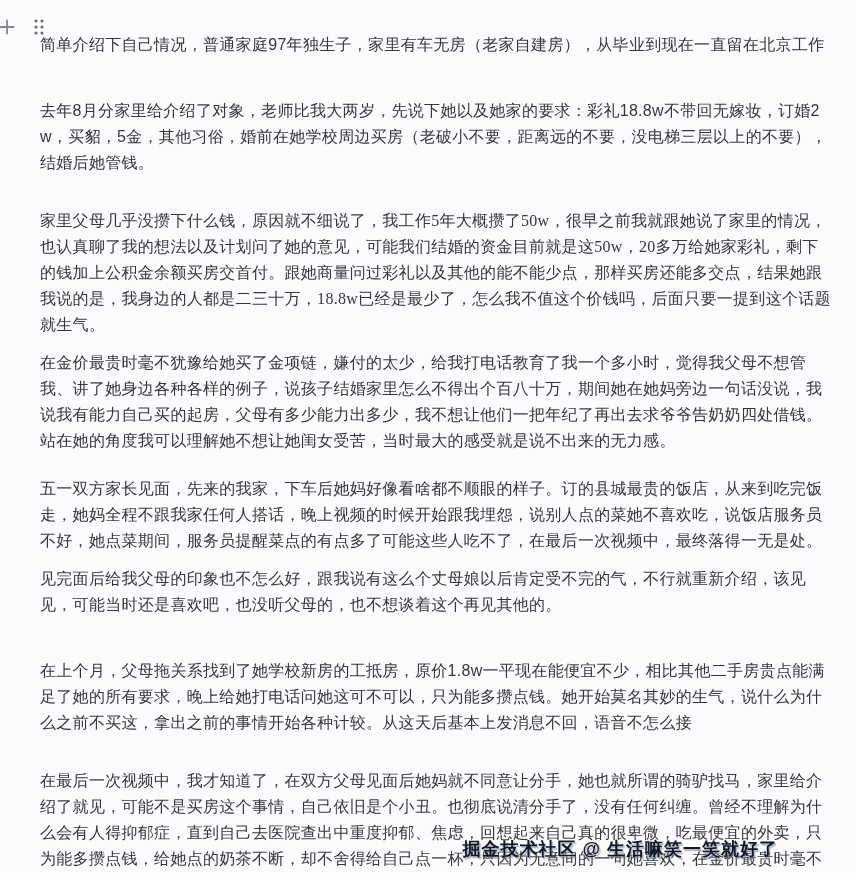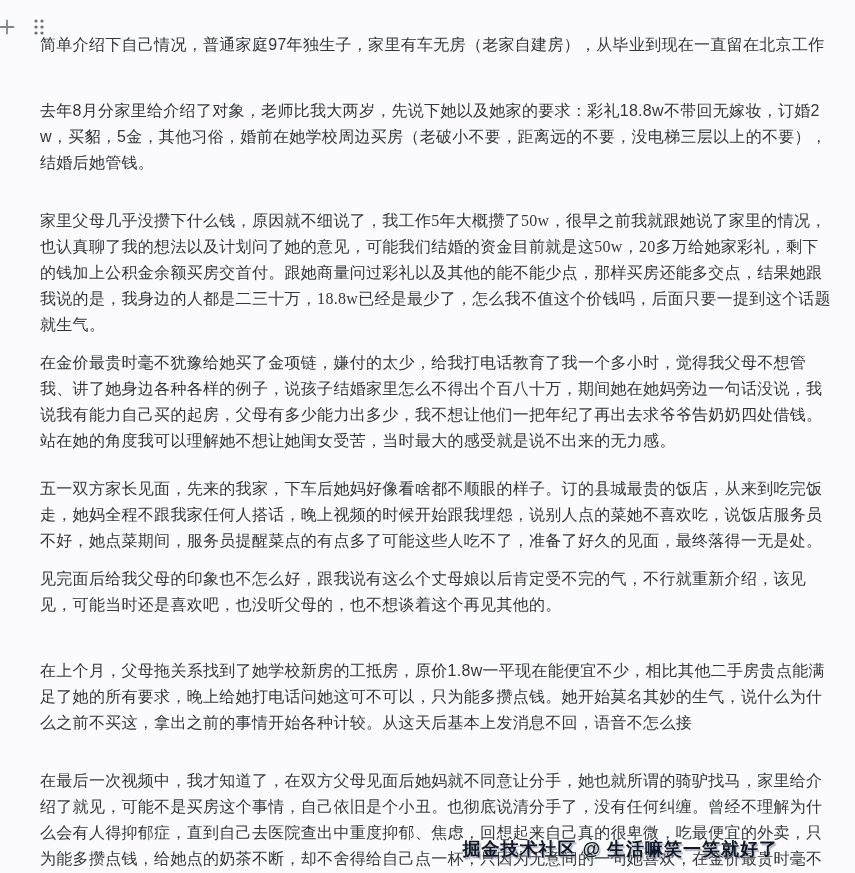--- a/index.html
+++ b/index.html
@@ -81,21 +81,21 @@
         </svg>
       </span>
     </div>
   </div>
 
   <div class="doc">
     <p class="gap-xl">简单介绍下自己情况，普通家庭97年独生子，家里有车无房（老家自建房），从毕业到现在一直留在北京工作</p>
     <p class="gap-lg">去年8月分家里给介绍了对象，老师比我大两岁，先说下她以及她家的要求：彩礼18.8w不带回无嫁妆，订婚2w，买貂，5金，其他习俗，婚前在她学校周边买房（老破小不要，距离远的不要，没电梯三层以上的不要），结婚后她管钱。</p>
     <p class="gap-sm">家里父母几乎没攒下什么钱，原因就不细说了，我工作5年大概攒了50w，很早之前我就跟她说了家里的情况，也认真聊了我的想法以及计划问了她的意见，可能我们结婚的资金目前就是这50w，20多万给她家彩礼，剩下的钱加上公积金余额买房交首付。跟她商量问过彩礼以及其他的能不能少点，那样买房还能多交点，结果她跟我说的是，我身边的人都是二三十万，18.8w已经是最少了，怎么我不值这个价钱吗，后面只要一提到这个话题就生气。</p>
     <p class="gap-md">在金价最贵时毫不犹豫给她买了金项链，嫌付的太少，给我打电话教育了我一个多小时，觉得我父母不想管我、讲了她身边各种各样的例子，说孩子结婚家里怎么不得出个百八十万，期间她在她妈旁边一句话没说，我说我有能力自己买的起房，父母有多少能力出多少，我不想让他们一把年纪了再出去求爷爷告奶奶四处借钱。站在她的角度我可以理解她不想让她闺女受苦，当时最大的感受就是说不出来的无力感。</p>
-    <p class="gap-sm">五一双方家长见面，先来的我家，下车后她妈好像看啥都不顺眼的样子。订的县城最贵的饭店，从来到吃完饭走，她妈全程不跟我家任何人搭话，晚上视频的时候开始跟我埋怨，说别人点的菜她不喜欢吃，说饭店服务员不好，她点菜期间，服务员提醒菜点的有点多了可能这些人吃不了，准备了好久的见面，最终落得一无是处。</p>
+    <p class="gap-sm">五一双方家长见面，先来的我家，下车后她妈好像看啥都不顺眼的样子。订的县城最贵的饭店，从来到吃完饭走，她妈全程不跟我家任何人搭话，晚上视频的时候开始跟我埋怨，说别人点的菜她不喜欢吃，说饭店服务员不好，她点菜期间，服务员提醒菜点的有点多了可能这些人吃不了，在最后一次视频中，最终落得一无是处。</p>
     <p class="gap-xl">见完面后给我父母的印象也不怎么好，跟我说有这么个丈母娘以后肯定受不完的气，不行就重新介绍，该见见，可能当时还是喜欢吧，也没听父母的，也不想谈着这个再见其他的。</p>
     <p class="gap-lg">在上个月，父母拖关系找到了她学校新房的工抵房，原价1.8w一平现在能便宜不少，相比其他二手房贵点能满足了她的所有要求，晚上给她打电话问她这可不可以，只为能多攒点钱。她开始莫名其妙的生气，说什么为什么之前不买这，拿出之前的事情开始各种计较。从这天后基本上发消息不回，语音不怎么接</p>
     <p class="gap-md">在最后一次视频中，我才知道了，在双方父母见面后她妈就不同意让分手，她也就所谓的骑驴找马，家里给介绍了就见，可能不是买房这个事情，自己依旧是个小丑。也彻底说清分手了，没有任何纠缠。曾经不理解为什么会有人得抑郁症，直到自己去医院查出中重度抑郁、焦虑，回想起来自己真的很卑微，吃最便宜的外卖，只为能多攒点钱，给她点的奶茶不断，却不舍得给自己点一杯，只因为无意间的一句她喜欢，在金价最贵时毫不犹豫给她买了金项链....</p>
 
   </div>
 
   <div class="watermark">掘金技术社区 @ 生活嘛笑一笑就好了</div>
 
 </div>
 

